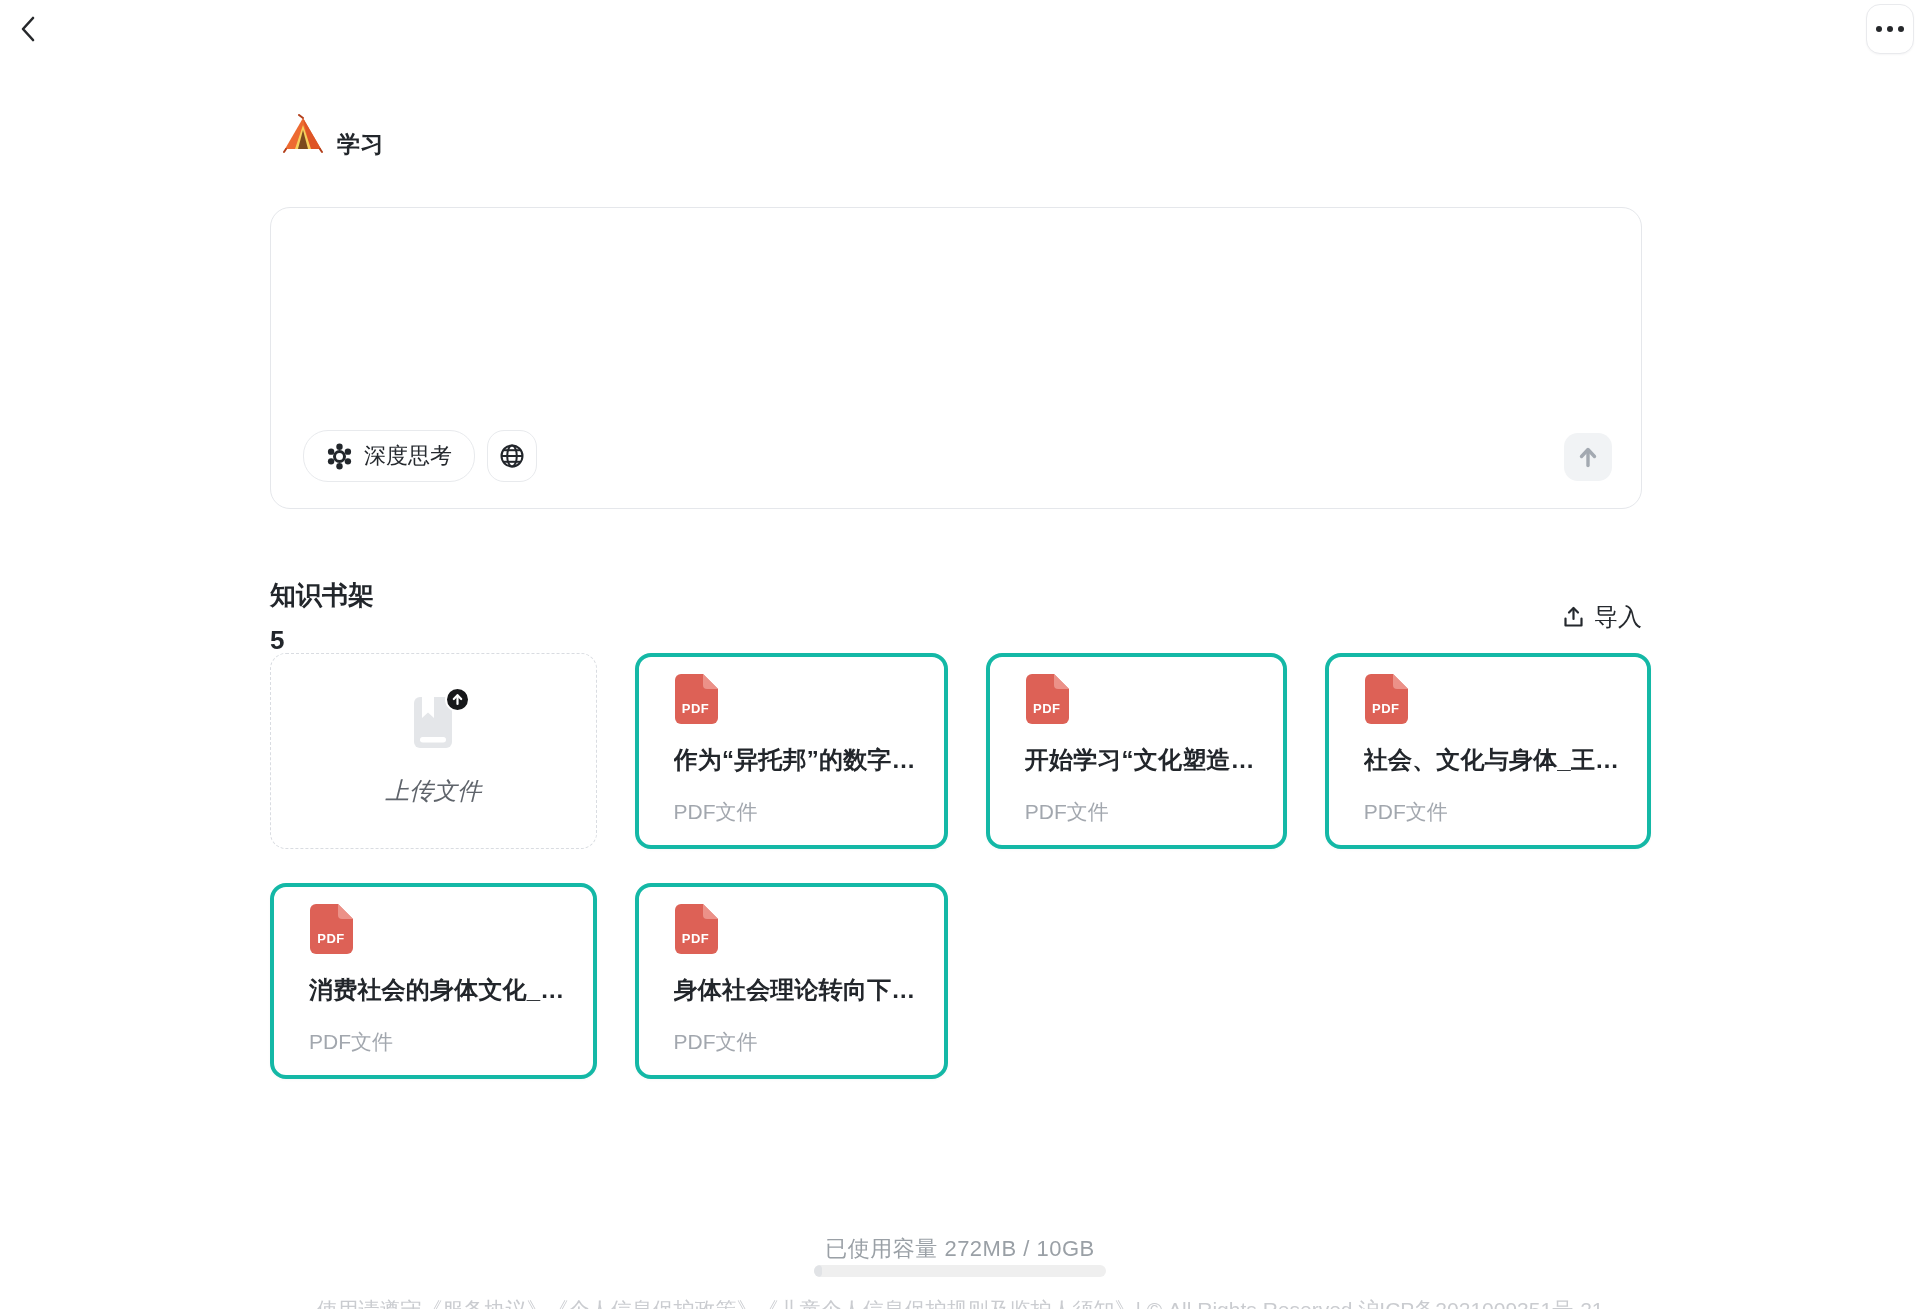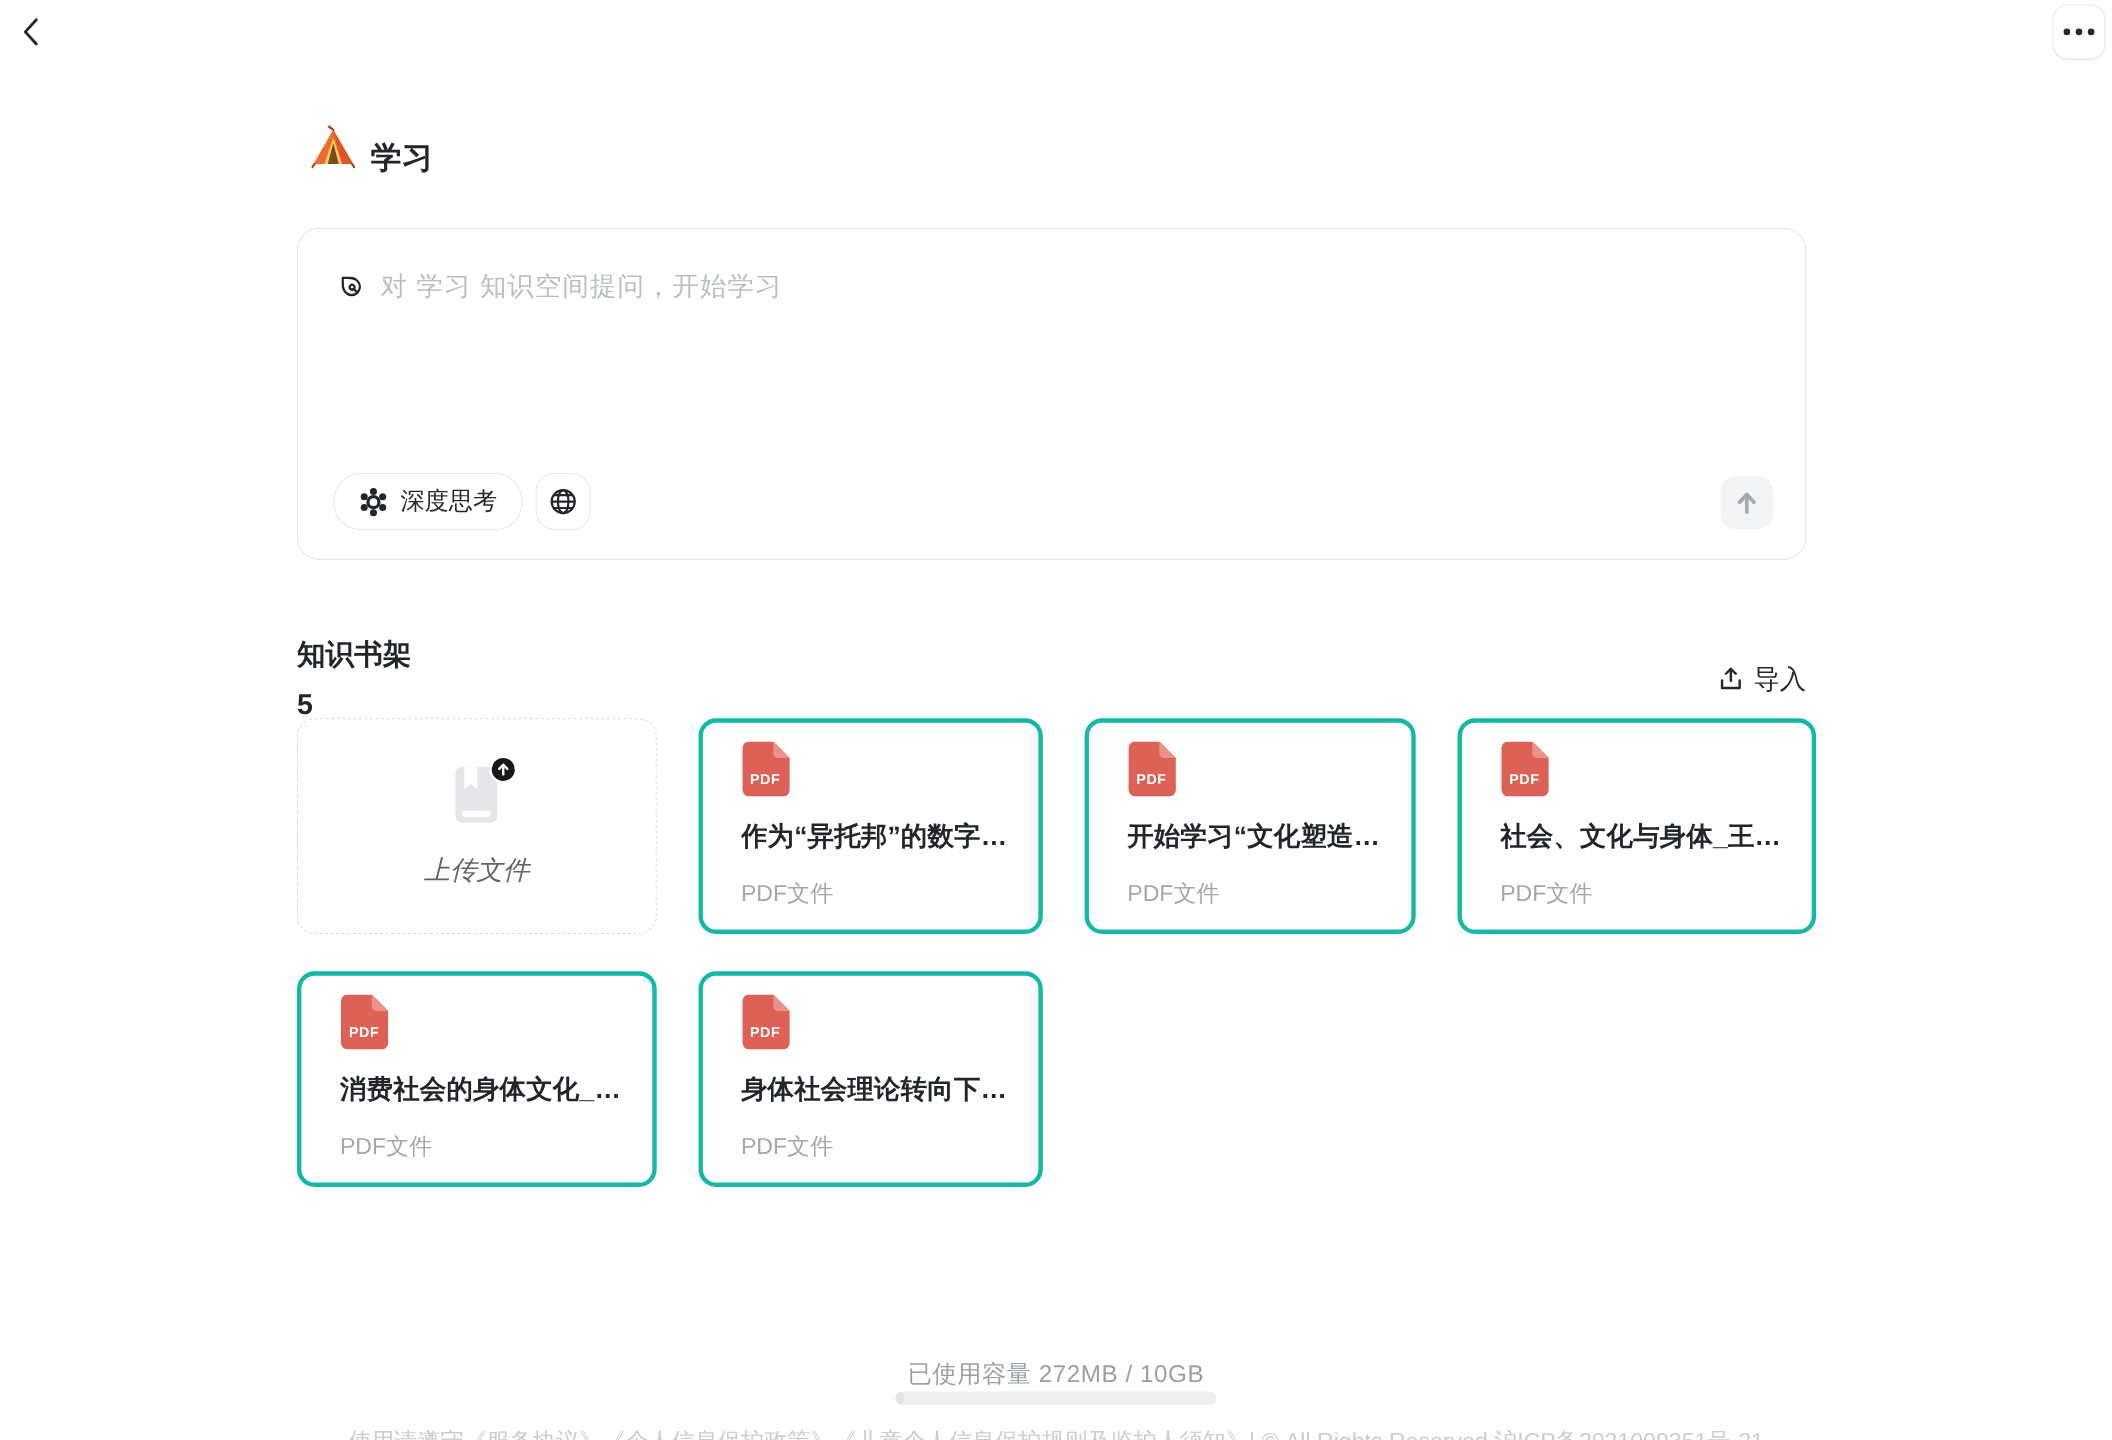--- a/index.html
+++ b/index.html
@@ -15,21 +15,21 @@
     display:flex; align-items:center; justify-content:center; cursor:pointer; }
   .more-btn { position:absolute; top:4px; right:6px; width:48px; height:50px;
     background:#fff; border:1px solid #e9eaed; border-radius:14px;
     display:flex; align-items:center; justify-content:center; gap:5px; cursor:pointer;
     box-shadow:0 1px 2px rgba(31,35,41,.04); }
   .more-btn i { width:6px; height:6px; border-radius:50%; background:#26282b; }
 
   
   .space-title { position:absolute; left:283px; top:110px; height:48px;
     display:flex; align-items:center; gap:14px; }
-  .space-title h1 { font-size:28px; font-weight:700; letter-spacing:.5px;margin-top:20px; }
+  .space-title h1 { font-size:23px; font-weight:700; letter-spacing:.5px;margin-top:20px; }
 
   
   .composer { position:absolute; left:270px; top:207px; width:1372px; height:302px;
     background:#fff; border:1.5px solid #e5e7eb; border-radius:20px; }
   .composer-hint { position:absolute; left:34px; top:36px;
     display:flex; align-items:center; gap:13px; }
   .composer-hint .ph { font-size:24px; color:#b9bec6; letter-spacing:1px; }
   .composer-tools { position:absolute; left:32px; bottom:26px;
     display:flex; align-items:center; gap:12px; }
   .pill { height:52px; background:#fff; border:1.5px solid #e8eaed; border-radius:25px;
@@ -100,30 +100,20 @@
     <polygon points="20,11 28,35 12,35" fill="#f6d05c"></polygon>
     <polygon points="20,16 25,35 15,35" fill="#7c4a1e"></polygon>
     <line x1="20" y1="4" x2="16" y2="1" stroke="#b3401c" stroke-width="2" stroke-linecap="round"></line>
     <line x1="3" y1="35" x2="1" y2="38" stroke="#b3401c" stroke-width="2" stroke-linecap="round"></line>
     <line x1="37" y1="35" x2="39" y2="38" stroke="#b3401c" stroke-width="2" stroke-linecap="round"></line>
   </svg>
   <h1>学习</h1>
 </div>
 
 <div class="composer">
-  <div class="composer-hint">
-    <svg width="28" height="28" viewBox="0 0 28 28">
-      <g transform="rotate(-45 14 14)" fill="none" stroke="#22262b" stroke-width="2" stroke-linejoin="round">
-        <path d="M14 3.5 C10 8 6.5 9.5 6.5 15 a7.5 7.5 0 0 0 15 0 C21.5 9.5 18 8 14 3.5 Z"></path>
-        <circle cx="14" cy="15.5" r="2.2"></circle>
-        <line x1="14" y1="17.7" x2="14" y2="22.5"></line>
-      </g>
-    </svg>
-    <span class="ph">对 学习 知识空间提问，开始学习</span>
-  </div>
   <div class="composer-tools">
     <div class="pill">
       <svg width="27" height="27" viewBox="0 0 27 27">
         <circle cx="13.5" cy="13.5" r="5" fill="none" stroke="#22262b" stroke-width="3"></circle>
         <circle cx="13.5" cy="3.8" r="3.2" fill="#22262b"></circle>
         <circle cx="13.5" cy="23.2" r="3.2" fill="#22262b"></circle>
         <circle cx="5.1" cy="8.65" r="3.2" fill="#22262b"></circle>
         <circle cx="21.9" cy="8.65" r="3.2" fill="#22262b"></circle>
         <circle cx="5.1" cy="18.35" r="3.2" fill="#22262b"></circle>
         <circle cx="21.9" cy="18.35" r="3.2" fill="#22262b"></circle>

